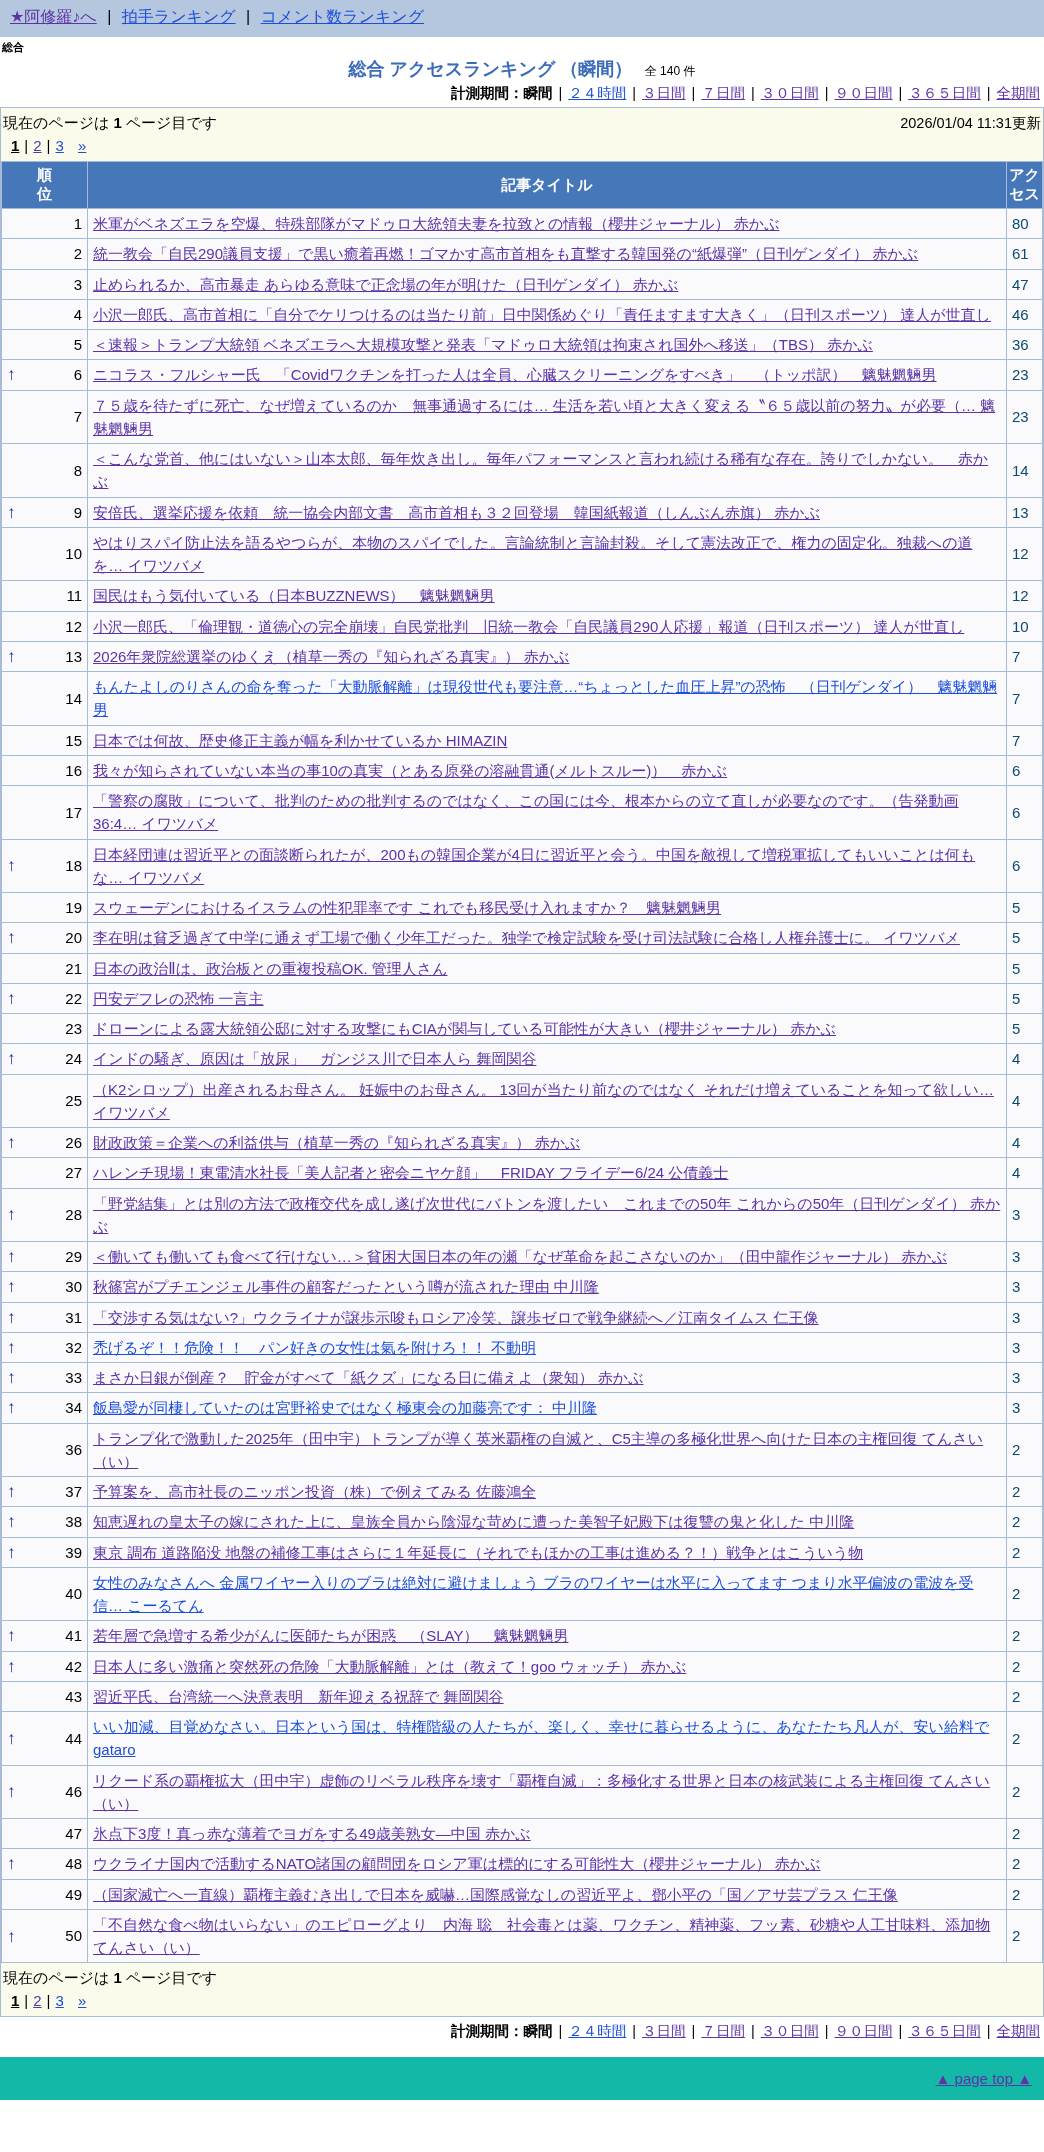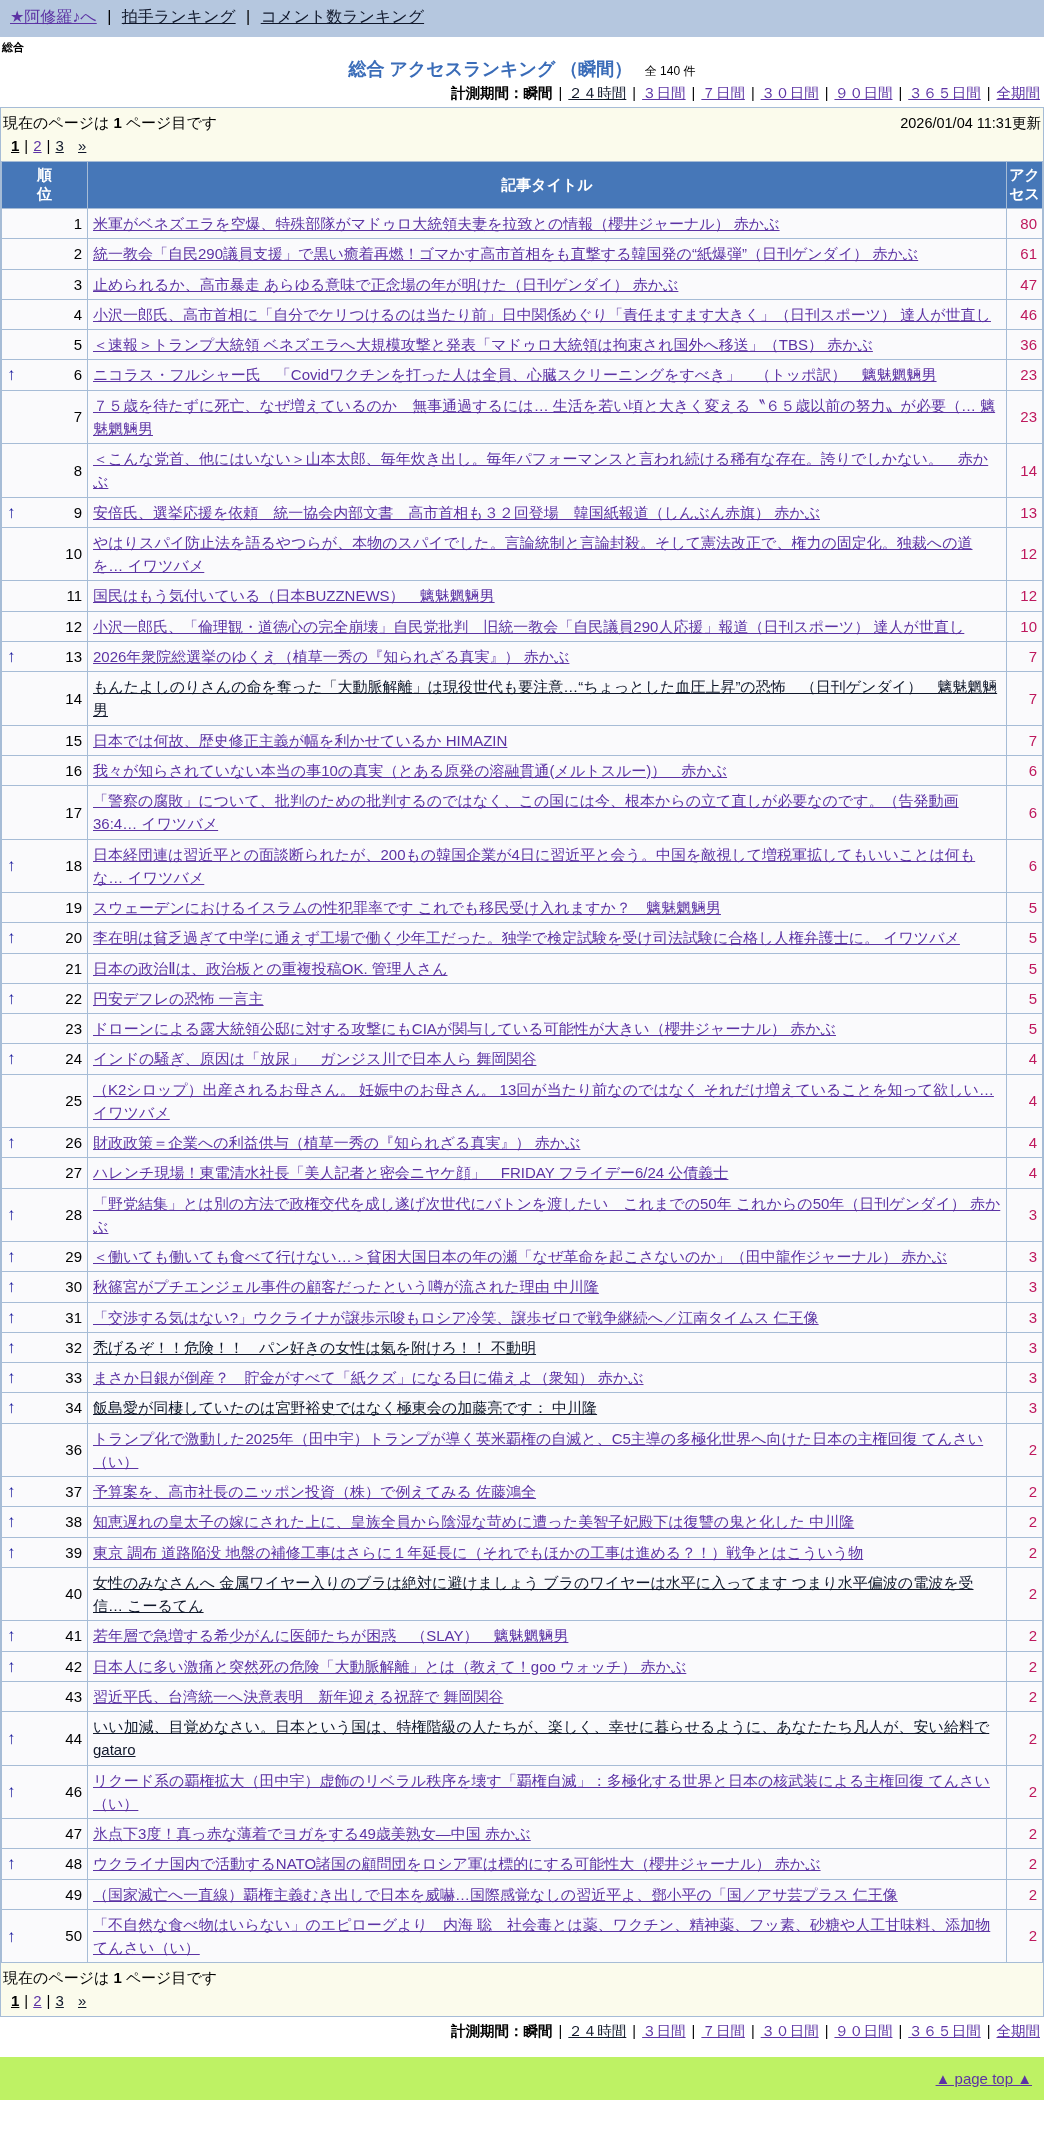--- a/index.html
+++ b/index.html
@@ -5,21 +5,21 @@
   * { box-sizing: border-box; }
   html, body { margin: 0; padding: 0; background: #ffffff; }
   body {
     width: 1044px;
     font-family: "Liberation Sans", "DejaVu Sans", sans-serif;
     color: #000;
     padding-bottom: 70px;
   }
   .lnk { text-decoration: underline; cursor: pointer; }
   .state-visited { color: #5c33a4; }
-  .state-new { color: #0f172a; }
+  .state-new { color: #1d4ed8; }
   .sep { color: #000; margin: 0 6px; }
 
   
   .topbar {
     background: #b5c7df;
     padding: 7px 10px 9px;
     font-size: 16px;
   }
   
   .category {
@@ -97,26 +97,26 @@
   .arrow {
     color: #1c1c9e;
     font-weight: bold;
     font-size: 17px;
     line-height: 1;
     visibility: hidden;
   }
   .arrow.on { visibility: visible; }
   .rk { color: #000; }
   td.title-cell { padding-left: 9px; padding-right: 6px; }
-  td.access-cell { text-align: right; color: #be185d; }
+  td.access-cell { text-align: left; color: #0c4a6e; }
 
   
   .bottom-period { margin-top: 2px; }
   .pagetop-bar {
-    background: #bef264;
+    background: #14b8a6;
     margin-top: 12px;
     padding: 13px 12px;
     text-align: right;
     font-size: 15px;
   }
 </style>
 </head>
 <body>
 
 <div class="topbar">

